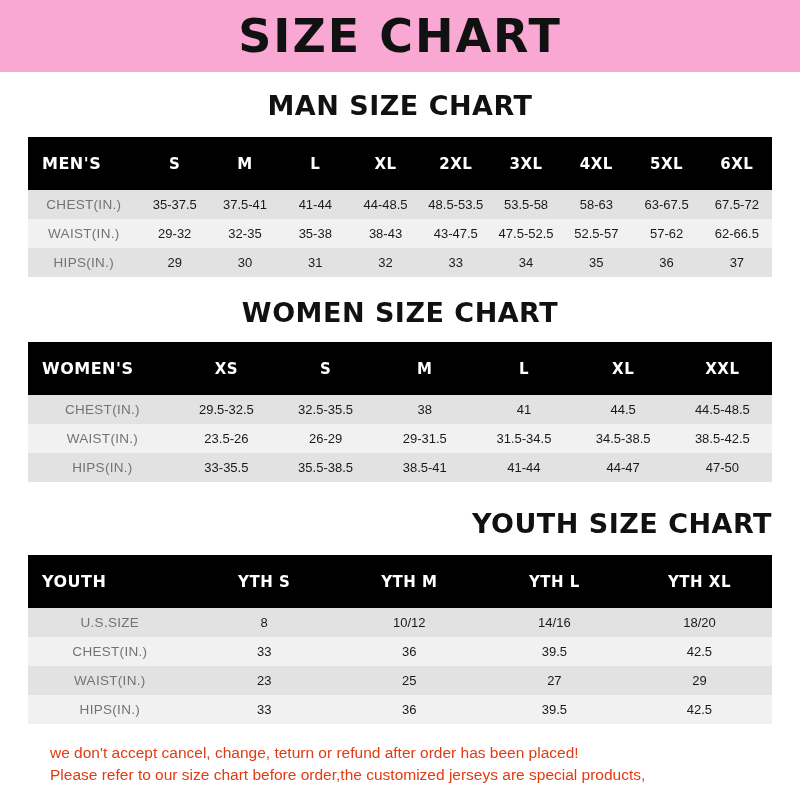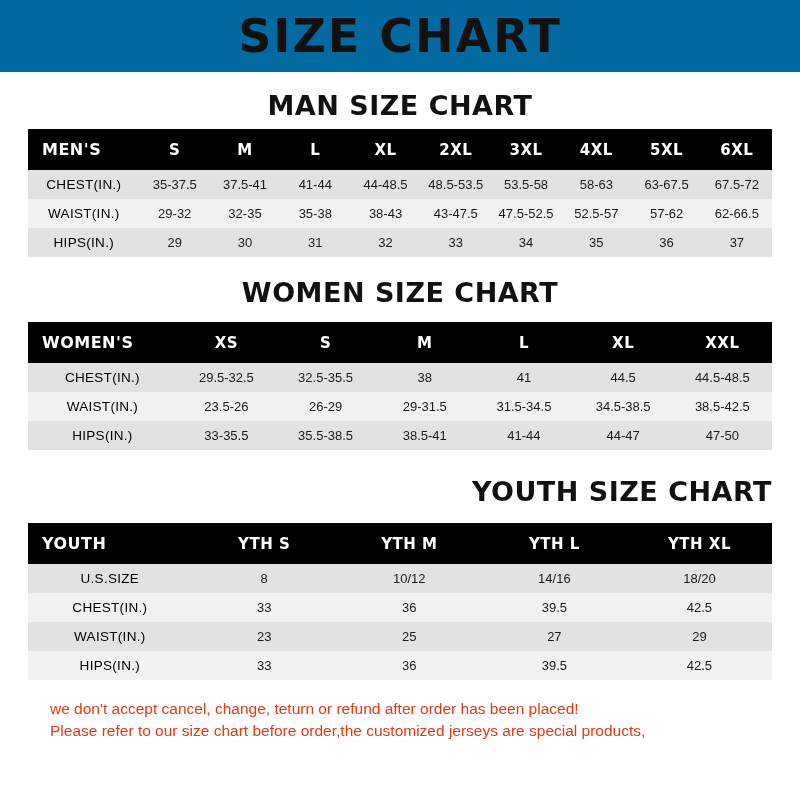--- a/index.html
+++ b/index.html
@@ -10,21 +10,21 @@
     font-family: "Liberation Sans", sans-serif;
   }
   .page {
     width: 800px; height: 800px;
     background: #ffffff;
     position: relative;
     overflow: hidden;
   }
   .banner {
     height: 72px;
-    background: #0369a1;
+    background: #f9a8d4;
     display: flex;
     align-items: center;
     justify-content: center;
   }
   .banner-title {
     font-family: "DejaVu Sans", sans-serif;
     font-weight: bold;
     font-size: 46px;
     letter-spacing: 2px;
     color: #111111;
@@ -34,54 +34,54 @@
     padding: 0 28px;
   }
   .section-title {
     text-align: center;
     font-family: "DejaVu Sans", sans-serif;
     font-weight: bold;
     font-size: 27px;
     color: #111111;
     letter-spacing: 0.5px;
   }
-  .t-man { margin-top: 18px; margin-bottom: 8px; }
+  .t-man { margin-top: 18px; margin-bottom: 16px; }
   .t-women { margin-top: 20px; margin-bottom: 14px; }
   .t-youth { margin-top: 26px; margin-bottom: 16px; text-align: right; }
 
   table {
     width: 100%;
     border-collapse: collapse;
     table-layout: fixed;
   }
   thead th {
     background: #000000;
     color: #ffffff;
     font-family: "DejaVu Sans", sans-serif;
     font-weight: bold;
     font-size: 15px;
-    padding: 11px 2px;
+    padding: 17px 2px;
     text-align: center;
     letter-spacing: 0.5px;
   }
   thead th.rowhead {
     text-align: left;
     padding-left: 14px;
     font-size: 16px;
   }
   tbody td {
     text-align: center;
     font-size: 13px;
     color: #1a1a1a;
     padding: 7px 2px;
     font-family: "Liberation Sans", sans-serif;
   }
   tbody td.rowhead {
     font-size: 13.5px;
-    color: #000000;
+    color: #737373;
     letter-spacing: 0.3px;
   }
   tbody tr.odd td { background: #e2e2e2; }
   tbody tr.even td { background: #f1f1f1; }
 
   
   table.men col.c0 { width: 15%; }
   table.women col.c0 { width: 20%; }
   table.youth col.c0 { width: 22%; }
 

